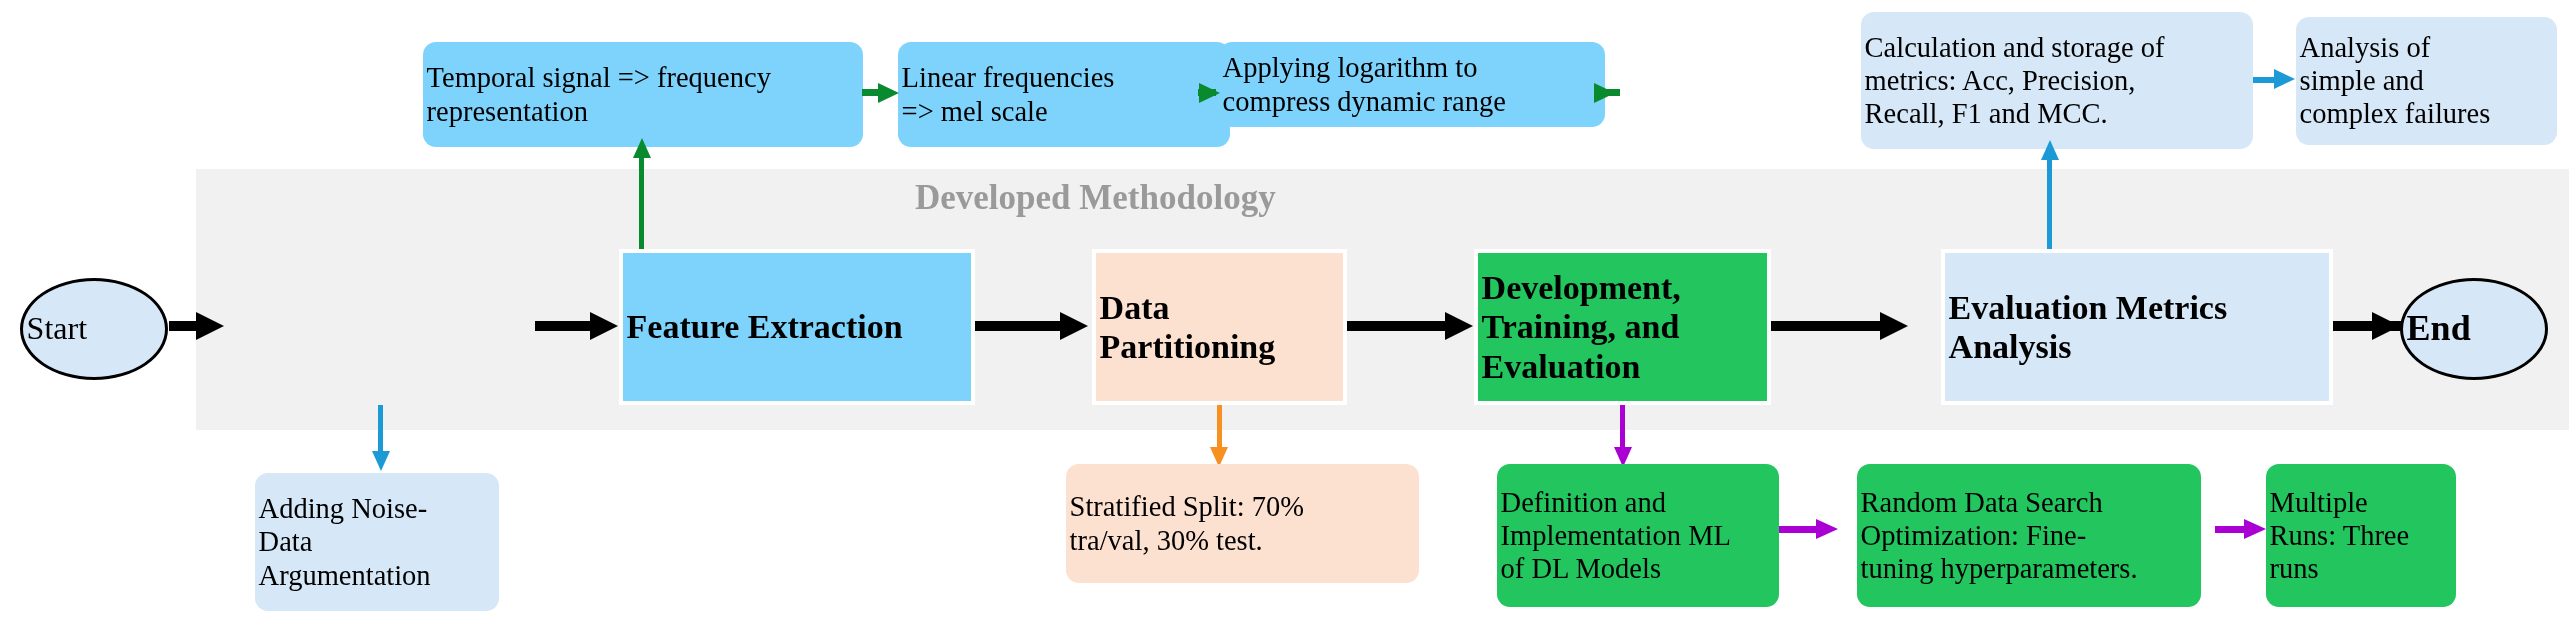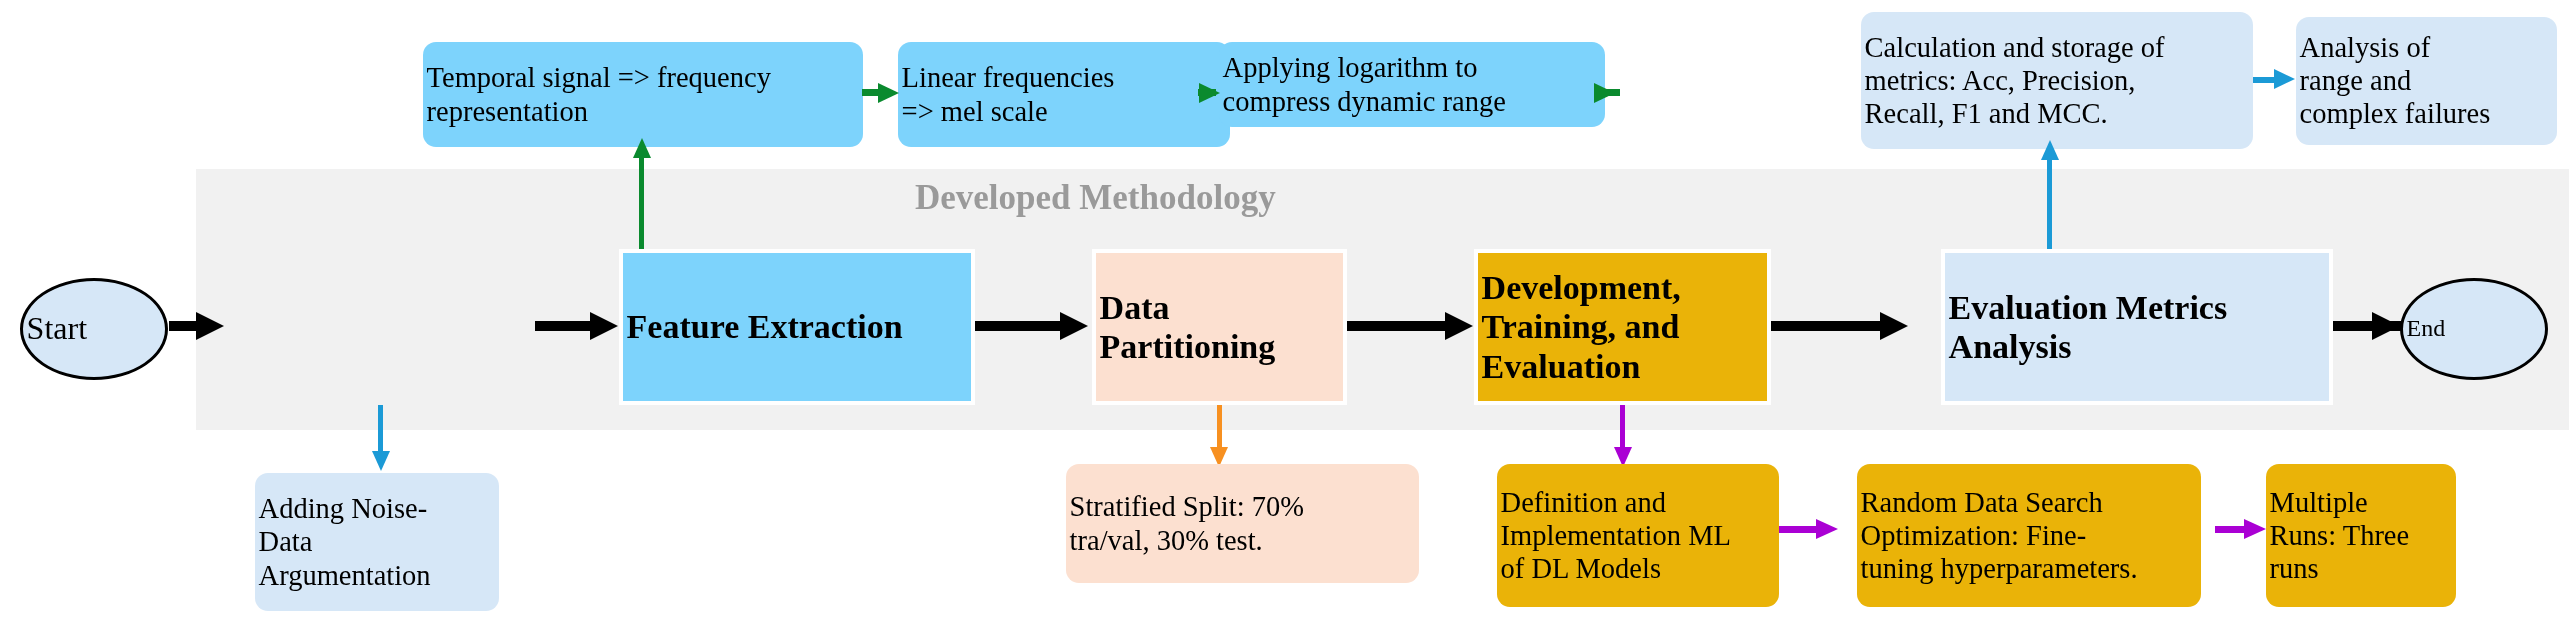--- a/index.html
+++ b/index.html
@@ -46,21 +46,21 @@
     box-sizing: border-box;
   }
   
   .main-box {
     border: 4.2px solid #ffffff;
     font-weight: bold;
   }
   .blue-fill   { background: #d6e7f7; }
   .green-fill  { background: #7dd3fc; }
   .orange-fill { background: #fce0d0; }
-  .purple-fill { background: #eab308; font-family: Liberation Serif, serif; }
+  .purple-fill { background: #22c55e; font-family: Liberation Serif, serif; }
 
   
   .sat-box {
     border-radius: 13px;
     font-weight: normal;
   }
   
   .ellipse {
     border-radius: 50%;
     background: #d6e7f7;
@@ -121,21 +121,21 @@
   <div class="arrowhead ah-up thin" style="left:633px; top:138px; border-bottom:20px solid #0a8a2e;"></div>
 
   <div class="node sat-box blue-fill" style="left:1861px; top:12px; width:392px; height:137px; font-size:28.5px;">
     <span class="txt" style="white-space:pre-line;">Calculation and storage of
 metrics: Acc, Precision,
 Recall, F1 and MCC.</span>
   </div>
 
   <div class="node sat-box blue-fill" style="left:2296px; top:16.6px; width:261px; height:128px; font-size:28.5px;">
     <span class="txt" style="white-space:pre-line;">Analysis of
-range and
+simple and
 complex failures</span>
   </div>
 
   <div class="line" style="left:2253px; top:77px; width:25px; height:6px; background:#1b9ad6;"></div>
   <div class="arrowhead ah-right thin" style="left:2274px; top:69px; border-left:21.4px solid #1b9ad6;"></div>
 
   <div class="line" style="left:2047px; top:148px; width:5.3px; height:119px; background:#1b9ad6;"></div>
   <div class="arrowhead ah-up thin" style="left:2041px; top:140px; border-bottom:20px solid #1b9ad6;"></div>
 
   <div class="node ellipse" style="left:20px; top:278px; width:148px; height:102px; font-size:32px;">
@@ -156,21 +156,21 @@
     <span class="txt" style="white-space:pre-line;">Development,
 Training, and
 Evaluation</span>
   </div>
 
   <div class="node main-box blue-fill" style="left:1941px; top:249px; width:392px; height:156px; font-size:34px;">
     <span class="txt" style="white-space:pre-line;">Evaluation Metrics
 Analysis</span>
   </div>
 
-  <div class="node ellipse" style="left:2400px; top:278px; width:148px; height:102px; font-size:24px;">
+  <div class="node ellipse" style="left:2400px; top:278px; width:148px; height:102px; font-size:36px;font-weight:bold;">
     <span class="txt">End</span>
   </div>
 
   <div class="line" style="left:169px; top:321px; width:36px; height:10px; background:#000000;"></div>
   <div class="arrowhead ah-right" style="left:196px; top:312px; border-left:28.5px solid #000000;"></div>
 
   <div class="line" style="left:535px; top:321px; width:61px; height:10px; background:#000000;"></div>
   <div class="arrowhead ah-right" style="left:590px; top:312px; border-left:28.5px solid #000000;"></div>
 
   <div class="line" style="left:975px; top:321px; width:88px; height:10px; background:#000000;"></div>

